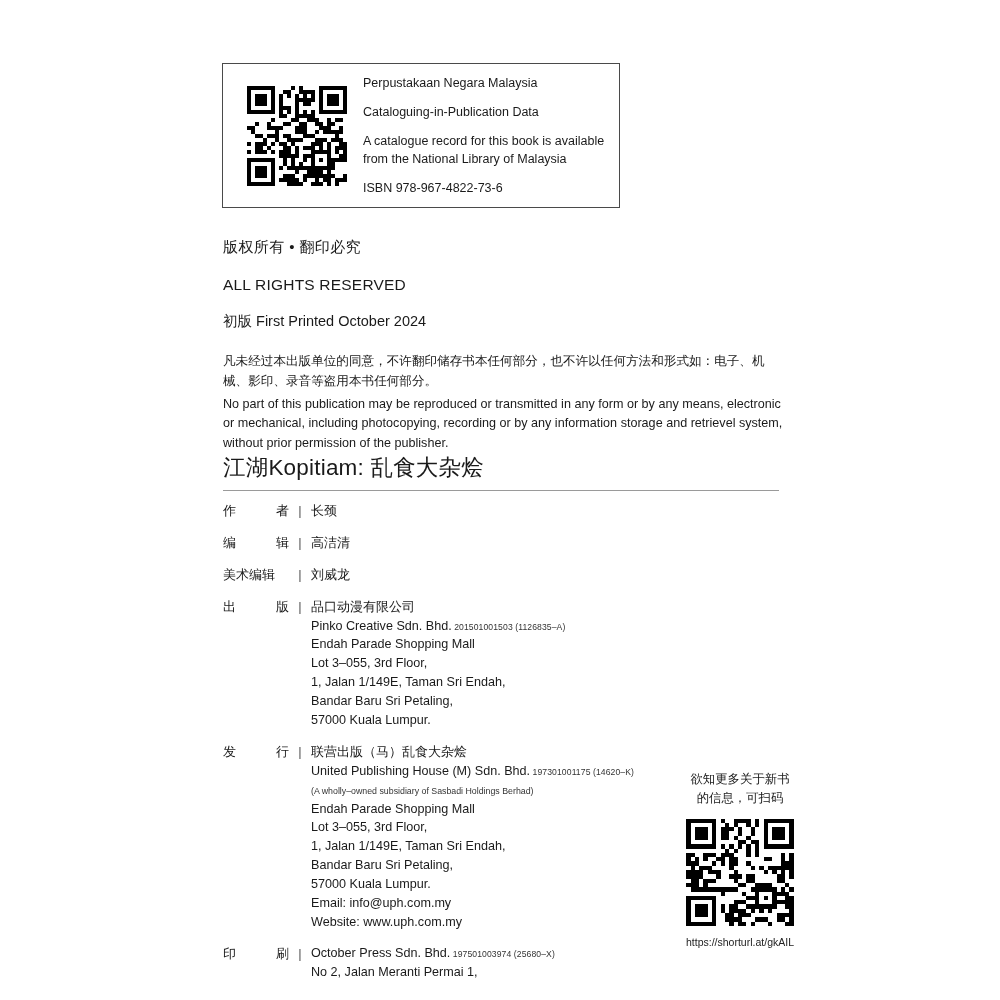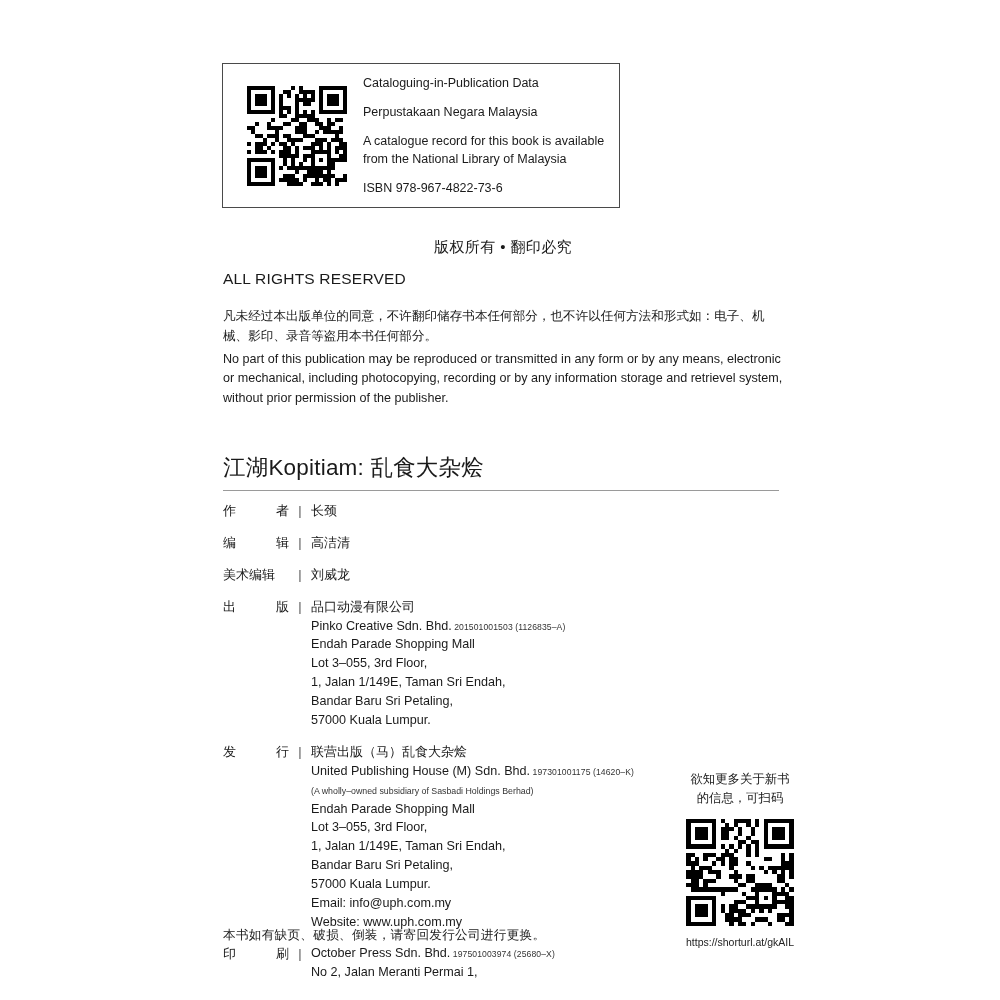--- a/index.html
+++ b/index.html
@@ -66,22 +66,21 @@
   
   .rights {
     position: absolute;
     left: 223px;
     top: 238px;
     width: 560px;
   }
   .rights .cn-title {
     font-size: 15px;
     letter-spacing: .4px;
-    margin: 0 0 13px 0;
-    text-align: center;
+    margin: 0 0 19px 0;
   }
   .rights .en-title {
     font-size: 15.5px;
     margin: 0 0 18px 0;
     letter-spacing: .2px;
   }
   .rights .printed {
     font-size: 14.5px;
     margin: 0 0 20px 0;
   }
@@ -823,30 +822,31 @@
           <i></i>
           <i style="background: rgb(255, 255, 255);"></i>
           <i></i>
           <i style="background: rgb(255, 255, 255);"></i>
           <i></i>
           <i style="background: rgb(255, 255, 255);"></i>
           <i style="background: rgb(255, 255, 255);"></i>
         </div>
     </div>
     <div class="cip-text">
+      <p>Perpustakaan Negara Malaysia</p>
       <p>Cataloguing-in-Publication Data</p>
-      <p>Perpustakaan Negara Malaysia</p>
       <p style="max-width:245px">A catalogue record for this book is available from the National Library of Malaysia</p>
       <p>ISBN 978-967-4822-73-6</p>
     </div>
   </div>
 
   <div class="rights">
     <div class="cn-title">版权所有 • 翻印必究</div>
     <div class="en-title">ALL RIGHTS RESERVED</div>
+    <div class="printed">初版 First Printed October 2024</div>
     <p class="legal-cn">凡未经过本出版单位的同意，不许翻印储存书本任何部分，也不许以任何方法和形式如：电子、机械、影印、录音等盗用本书任何部分。</p>
     <p class="legal-en">No part of this publication may be reproduced or transmitted in any form or by any means, electronic or mechanical, including photocopying, recording or by any information storage and retrievel system, without prior permission of the publisher.</p>
   </div>
 
   <div class="book-title">江湖Kopitiam: 乱食大杂烩</div>
   <div class="title-rule"></div>
 
   <div class="credits" id="credits">
       <div class="credit-row">
         <div class="credit-label" style="justify-content: space-between;">
@@ -916,21 +916,20 @@
           <span>刷</span>
         </div>
         <div class="credit-sep">|</div>
         <div class="credit-value">
           <span class="line"><span class="en">October Press Sdn. Bhd.</span><span class="reg"> 197501003974 (25680–X)</span></span>
           <span class="line"><span class="en">No 2, Jalan Meranti Permai 1,</span></span>
         </div>
       </div>
     </div>
 
-  <div class="footer-note">本书如有缺页、破损、倒装，请寄回发行公司进行更换。</div>
 
   <div class="promo">
     <div class="promo-text">
       <span>欲知更多关于新书</span><br>
       <span>的信息，可扫码</span>
     </div>
     <div class="promo-qr-wrap">
       <div class="qr" id="qr-promo" style="grid-template-columns: repeat(25, 4.3px); grid-template-rows: repeat(25, 4.3px);">
           <i></i>
           <i></i>

